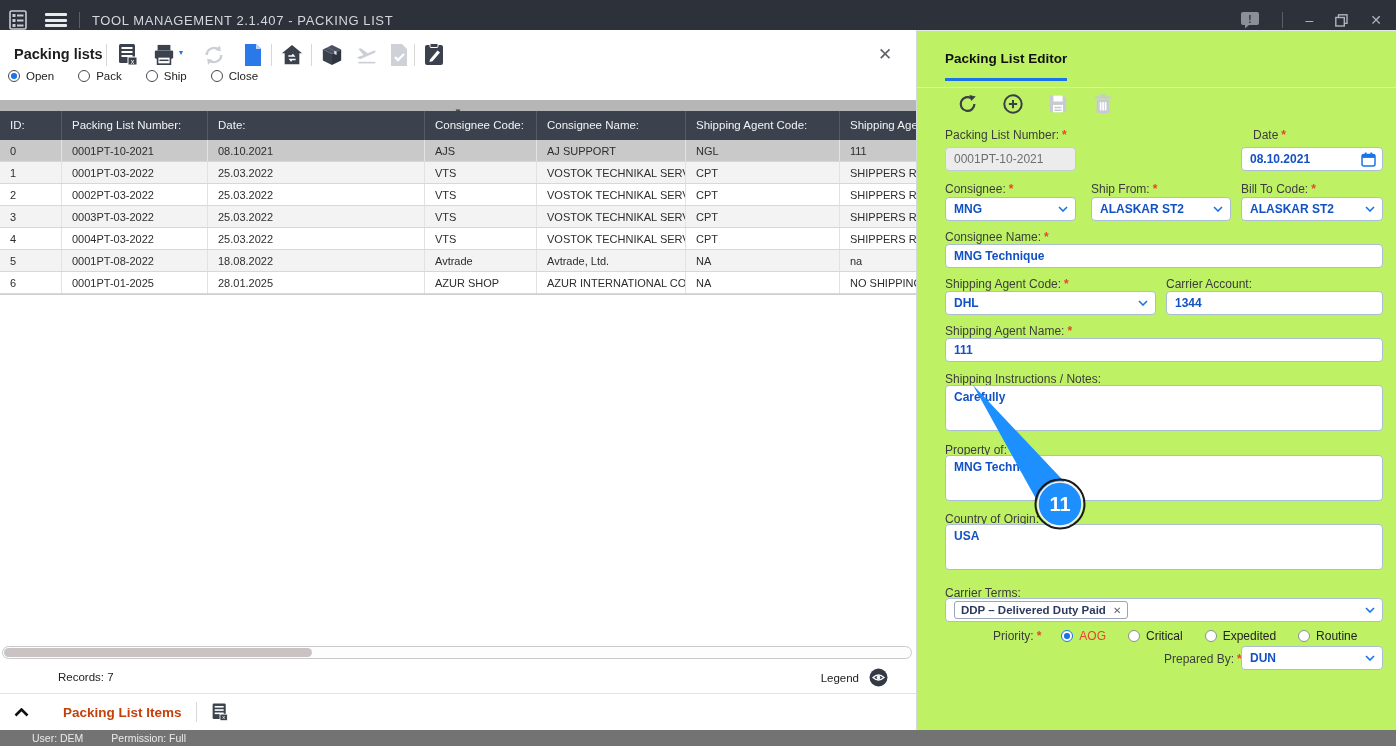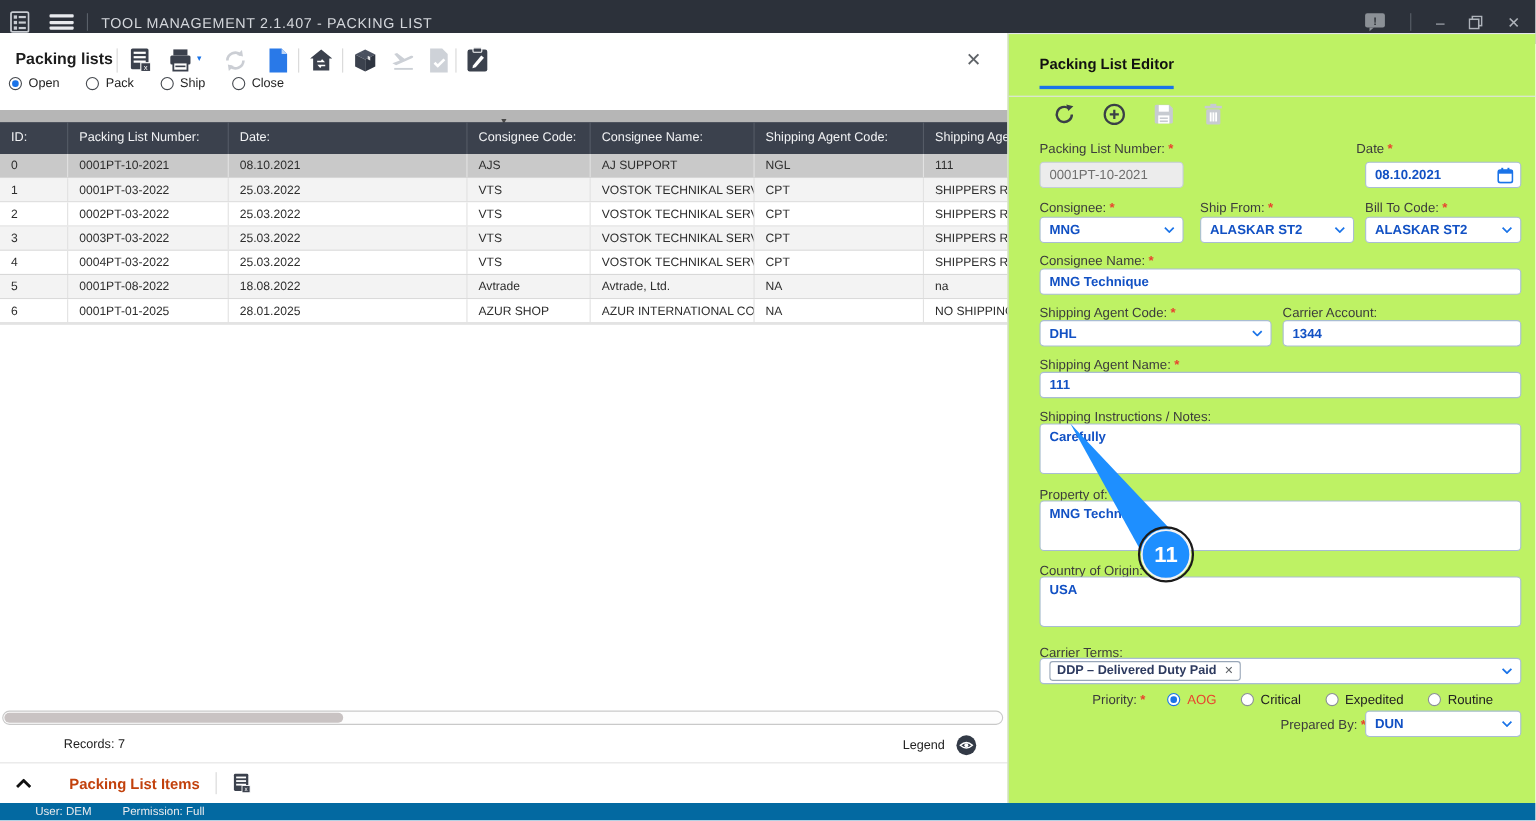--- a/index.html
+++ b/index.html
@@ -55,21 +55,21 @@
   .hscroll-thumb { position:absolute; left:1px; top:1px; width:308px; height:9px; border-radius:5px; background:#c9c3c3; cursor:pointer; }
   .records-row { position:absolute; left:0; top:631px; width:916px; height:33px; border-bottom:1px solid #e3e3e3; }
   .records-label { position:absolute; left:14px; top:10px; font-size:11.5px; color:#222;margin-left:44px; }
   .legend-wrap { position:absolute; right:28px; top:7px; display:flex; align-items:center; gap:10px; }
   .legend-label { font-size:11.5px; color:#222; }
   .items-header { position:absolute; left:0; top:664px; width:916px; height:36px; display:flex; align-items:center; }
   .items-title { font-size:13.5px; font-weight:bold; color:#c2410c; margin-left:34px; }
   .items-sep { width:1px; height:20px; background:#d7d7d7; margin:0 14px; }
 
   
-  .statusbar { position:absolute; left:0; top:730px; width:1396px; height:16px; background:#0369a1; color:#e8eaed; font-size:10.5px; display:flex; align-items:center; gap:28px; padding-left:32px; }
+  .statusbar { position:absolute; left:0; top:730px; width:1396px; height:16px; background:#737373; color:#e8eaed; font-size:10.5px; display:flex; align-items:center; gap:28px; padding-left:32px; }
 
   
   .tabs { position:absolute; left:28px; top:20px; display:flex; gap:26px; }
   .tab { font-size:13.5px; color:#2c2c2c; padding-bottom:12px; cursor:pointer; }
   .tab.active { font-weight:bold; color:#111; border-bottom:3px solid #1a73e8; }
   .tabs-line { position:absolute; left:0; top:56px; width:480px; height:1px; background:#e2e4e7; }
   .ed-toolbar { position:absolute; left:40px; top:62px; display:flex; gap:23px; align-items:center; }
   .ed-ic { width:22px; height:22px; cursor:pointer; }
 
   .flabel { position:absolute; font-size:12px; color:#3c3c3c; white-space:nowrap;text-align:right; }
@@ -365,21 +365,21 @@
           <rect x="11.2" y="10" width="1.8" height="9" fill="#fff"></rect>
           <rect x="13.9" y="10" width="1.8" height="9" fill="#fff"></rect>
       </svg>
     </div>
 
     <div class="flabel" style="left:28px; top:97px"><span>Packing List Number:</span><span class="req">*</span></div>
     <div class="tbox disabled" style="left:28px; top:116px; width:131px">
         <span>0001PT-10-2021</span>
       </div>
 
-    <div class="flabel" style="left:316px; top:97px"><span>Date</span><span class="req">*</span></div>
+    <div class="flabel" style="left:336px; top:97px"><span>Date</span><span class="req">*</span></div>
     <div class="tbox" style="left:324px; top:116px; width:142px">
       <span>08.10.2021</span>
       <svg class="cal-ic" width="15" height="15" viewBox="0 0 15 15">
         <rect x="1" y="2.5" width="13" height="11.5" rx="2" fill="none" stroke="#1a73e8" stroke-width="1.5"></rect>
         <rect x="1" y="2.5" width="13" height="3.4" fill="#1a73e8"></rect>
         <rect x="3.8" y="0.5" width="1.8" height="3.2" fill="#1a73e8"></rect>
           <rect x="9.4" y="0.5" width="1.8" height="3.2" fill="#1a73e8"></rect>
       </svg>
     </div>
 

